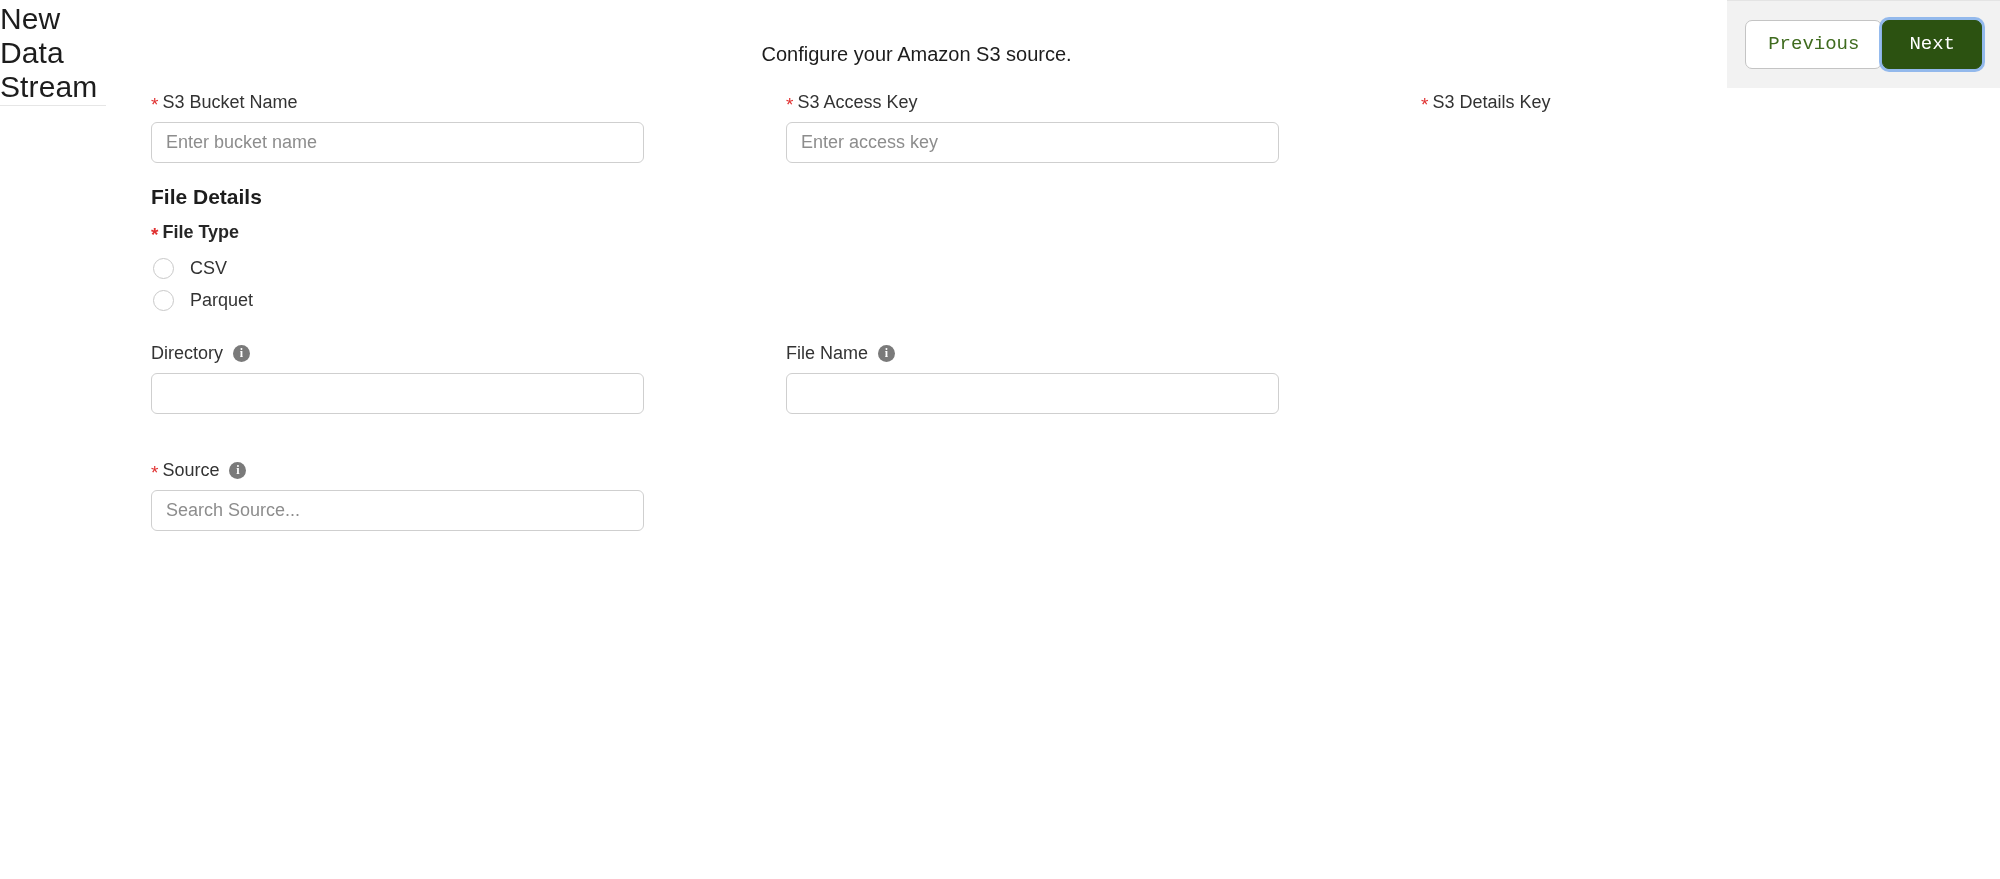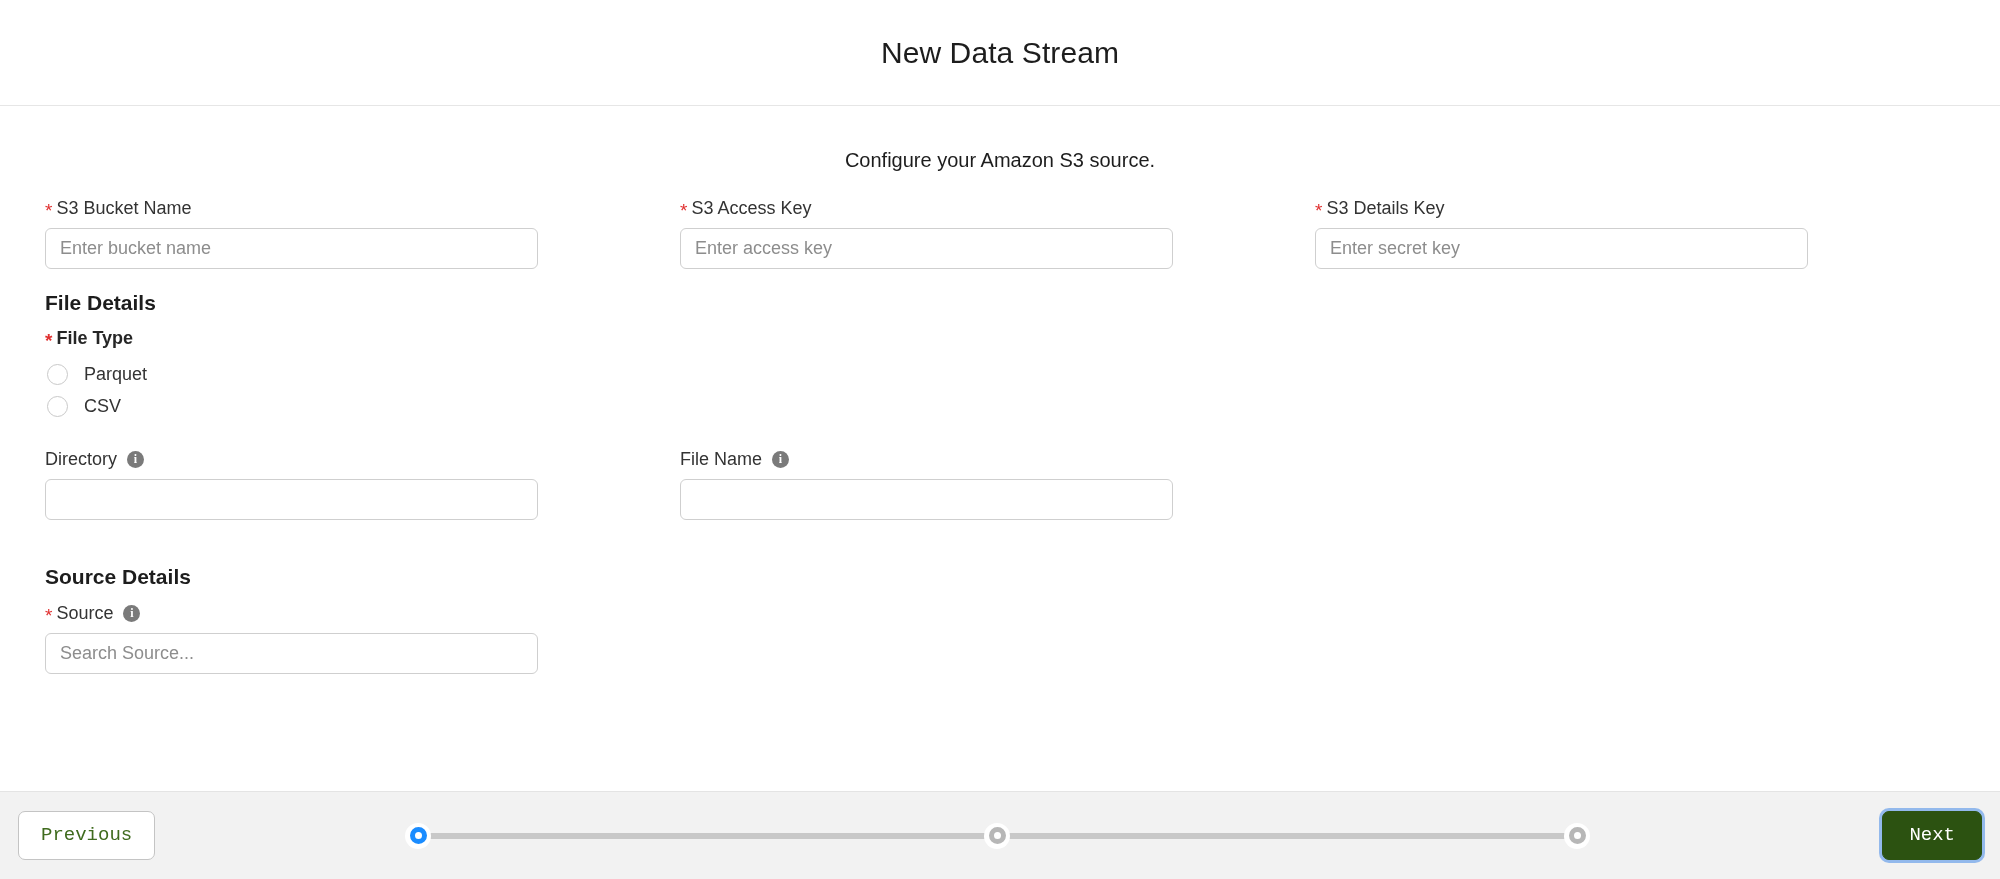--- a/index.html
+++ b/index.html
@@ -10,21 +10,21 @@
     background: #ffffff;
     font-family: "Liberation Sans", sans-serif;
     -webkit-font-smoothing: antialiased;
   }
 
   .wizard {
     position: relative;
     width: 2000px;
     height: 879px;
     display: flex;
-    flex-direction: column;
+    flex-direction: row;
     background: #ffffff;
   }
 
   
   .wiz-header {
     height: 106px;
     flex: 0 0 106px;
     border-bottom: 1px solid #e6e6e6;
     display: flex;
     align-items: center;
@@ -253,40 +253,39 @@
           <span>S3 Access Key</span>
         </div>
         <input class="text-input" type="text" placeholder="Enter access key" style="">
       </div>
 
       <div class="col">
         <div class="field-label">
           <span class="req">*</span>
           <span>S3 Details Key</span>
         </div>
-        <input class="text-input" type="text" placeholder="Enter secret key" style="">
       </div>
 
     </div>
 
     <div class="file-details-block">
       <div class="section-title">File Details</div>
 
       <div class="field-label bold" style="margin-top:12px;">
         <span class="req">*</span>
         <span>File Type</span>
       </div>
 
       <div class="radio-row">
         <span class="radio-dot"></span>
-        <span class="radio-label">Parquet</span>
+        <span class="radio-label">CSV</span>
       </div>
       <div class="radio-row">
         <span class="radio-dot"></span>
-        <span class="radio-label">CSV</span>
+        <span class="radio-label">Parquet</span>
       </div>
 
       <div class="grid-row" style="margin-top:26px;">
 
         <div class="col">
           <div class="field-label">
             <span>Directory</span>
             <span class="info-icon">i</span>
           </div>
           <input class="text-input" type="text" placeholder="" style="">
@@ -297,21 +296,20 @@
             <span>File Name</span>
             <span class="info-icon">i</span>
           </div>
           <input class="text-input" type="text" placeholder="" style="">
         </div>
 
       </div>
     </div>
 
     <div class="source-details-block">
-      <div class="section-title">Source Details</div>
 
       <div class="field-label" style="margin-top:13px;">
         <span class="req">*</span>
         <span>Source</span>
         <span class="info-icon">i</span>
       </div>
       <input class="text-input" type="text" placeholder="Search Source..." style="">
     </div>
 
   </div>

